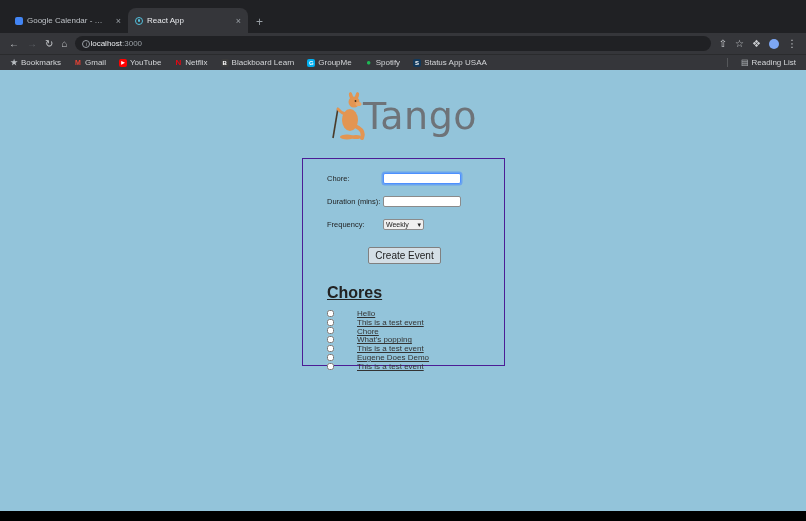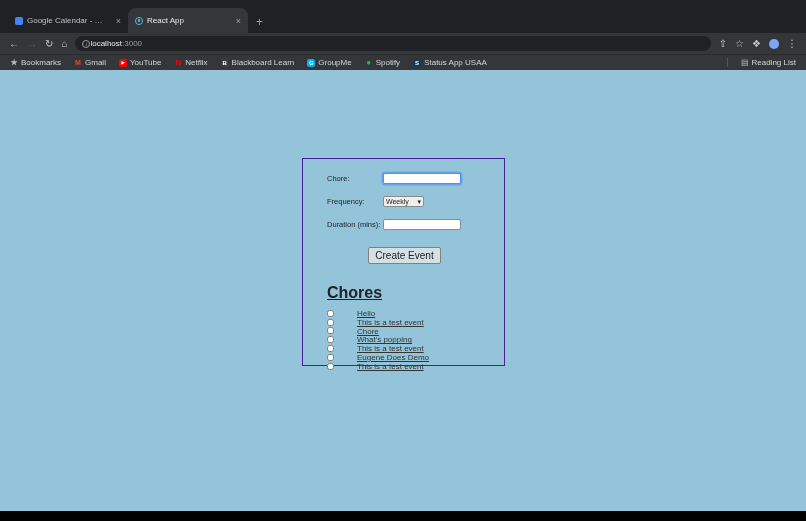--- a/index.html
+++ b/index.html
@@ -184,37 +184,53 @@
     <div class="bar-spacer"></div>
     <div class="rl-divider"></div>
     <div class="reading-list">
       <span class="rl-icon">▤</span>
       <span>Reading List</span>
     </div>
   </div>
 
   <div class="page">
 
+    <div class="logo">
+      <svg width="38" height="48" viewBox="0 0 38 48">
+        <line x1="9" y1="16" x2="4" y2="46" stroke="#4a3b2a" stroke-width="1.6"></line>
+        <path d="M26 34 Q36 38 33 46" stroke="#e39552" stroke-width="4" fill="none" stroke-linecap="round"></path>
+        <ellipse cx="21" cy="28" rx="8" ry="11" fill="#e39552"></ellipse>
+        <ellipse cx="22" cy="4" rx="1.8" ry="4" fill="#e39552" transform="rotate(-15 22 4)"></ellipse>
+        <ellipse cx="28" cy="4" rx="1.8" ry="4" fill="#e39552" transform="rotate(15 28 4)"></ellipse>
+        <circle cx="25" cy="10" r="5.5" fill="#e39552"></circle>
+        <ellipse cx="29.5" cy="12" rx="3" ry="2" fill="#e8a668"></ellipse>
+        <path d="M16 22 Q11 20 9 17" stroke="#e39552" stroke-width="3" fill="none" stroke-linecap="round"></path>
+        <ellipse cx="18" cy="45" rx="7" ry="2.5" fill="#e39552"></ellipse>
+        <ellipse cx="27" cy="45" rx="5" ry="2" fill="#e39552"></ellipse>
+        <circle cx="26.5" cy="9" r="0.9" fill="#3a2a1a"></circle>
+      </svg>
+      <span class="logo-text">Tango</span>
+    </div>
 
     <div class="form-box">
       <div class="frow">
         <span class="flabel">Chore:</span>
         <input class="tinput focused" type="text" style="">
+      </div>
+      <div class="frow">
+        <span class="flabel">Duration (mins):</span>
+        <input class="tinput" type="text" style="">
       </div>
       <div class="frow">
         <span class="flabel">Frequency:</span>
         <span class="fselect">
           <span>Weekly</span>
           <span>▾</span>
         </span>
       </div>
-      <div class="frow">
-        <span class="flabel">Duration (mins):</span>
-        <input class="tinput" type="text" style="">
-      </div>
 
       <div class="btn-row">
         <button class="create-btn">Create Event</button>
       </div>
 
       <h2 class="chores-h">Chores</h2>
 
       <ul class="chore-list">
         <li class="chore-item">
           <input type="checkbox" class="cb" style="">

